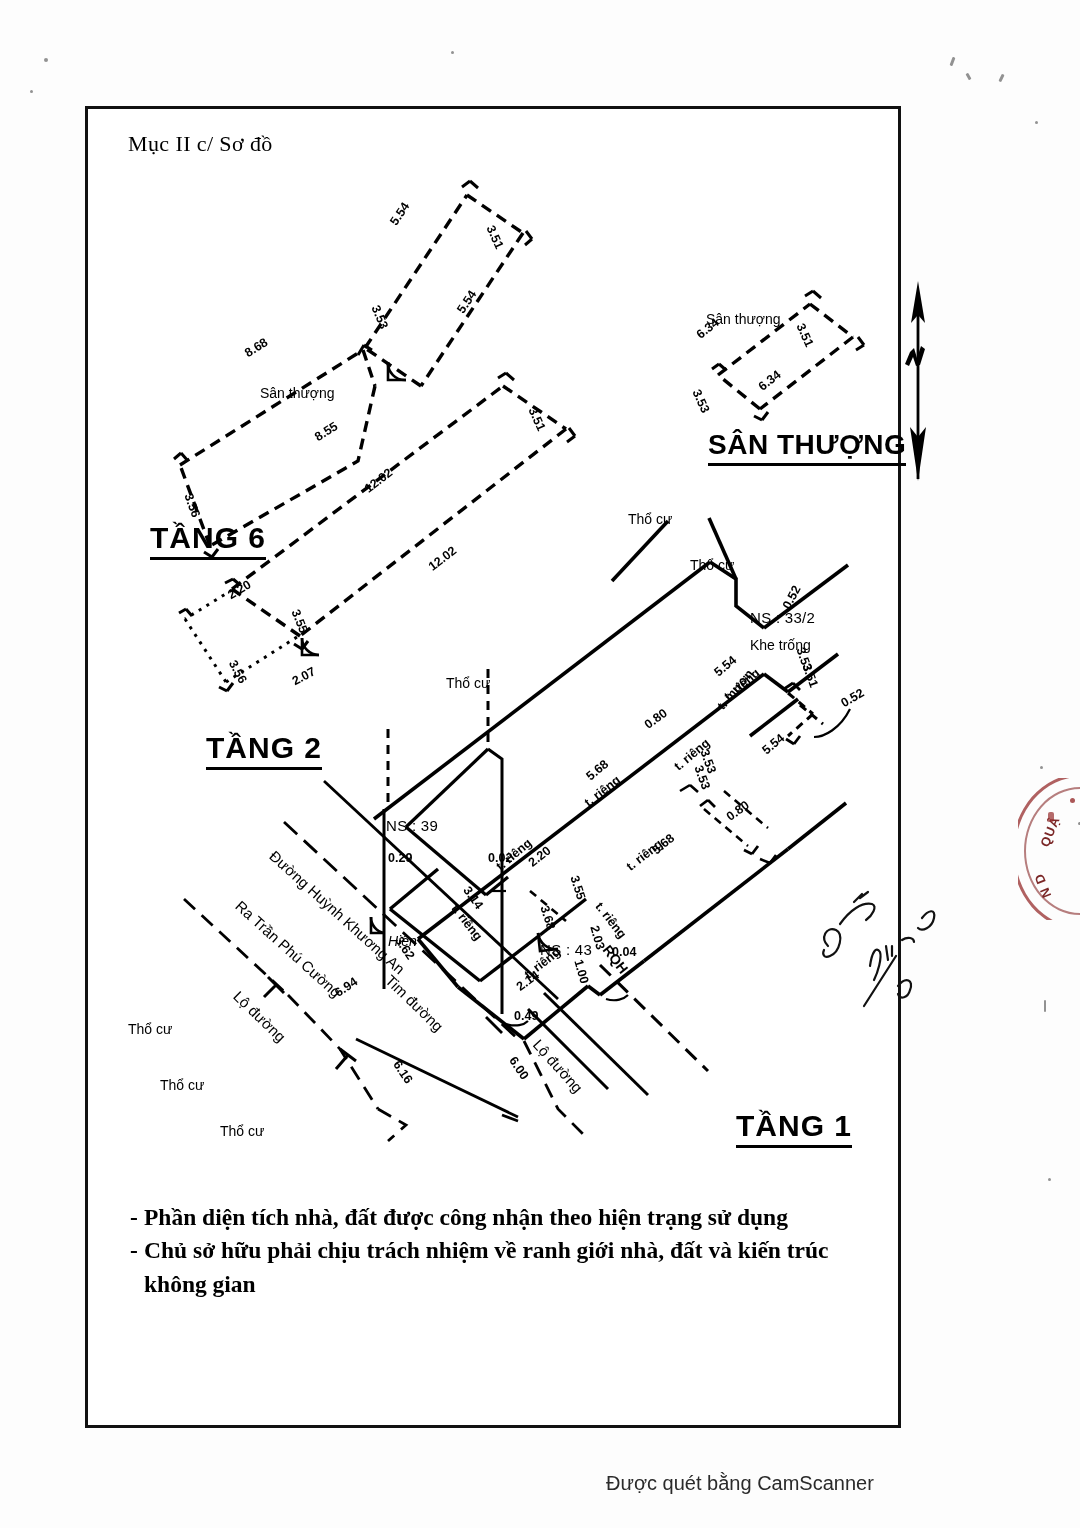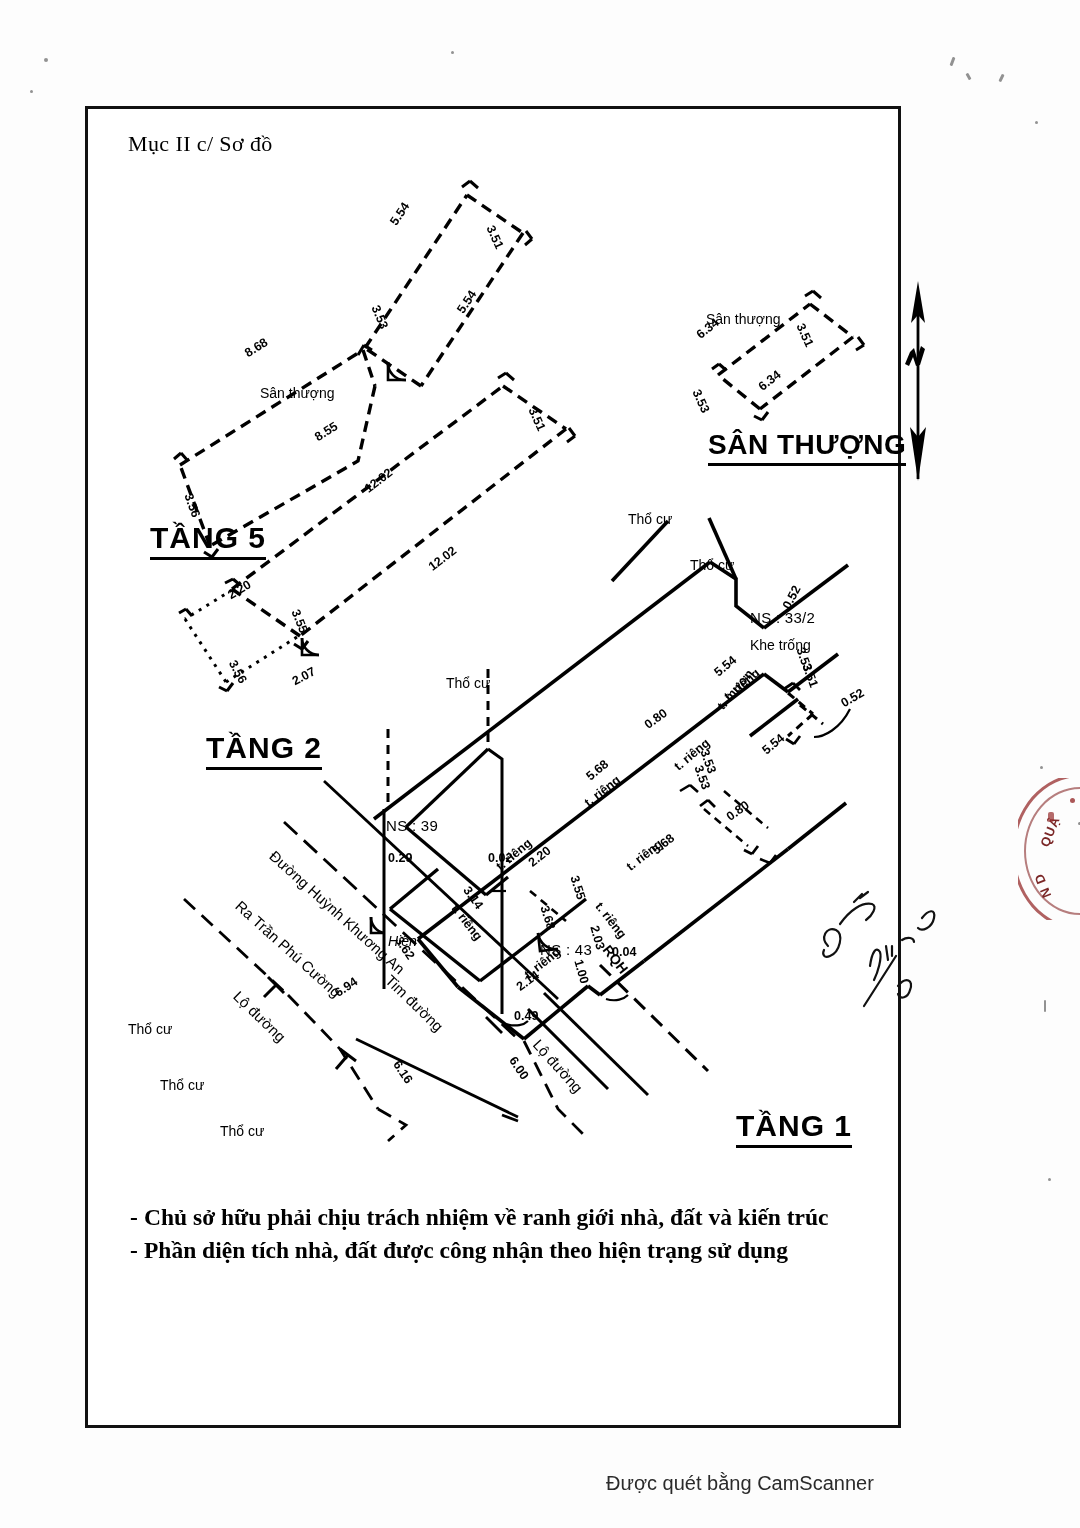--- a/index.html
+++ b/index.html
@@ -374,21 +374,21 @@
     <div class="ann dim" style="left:305px;top:108px;transform:rotate(-56deg);">5.54</div>
     <div class="ann dim" style="left:402px;top:110px;transform:rotate(66deg);">3.51</div>
     <div class="ann dim" style="left:372px;top:196px;transform:rotate(-56deg);">5.54</div>
     <div class="ann dim" style="left:287px;top:190px;transform:rotate(67deg);">3.53</div>
 
     <div class="ann dim" style="left:158px;top:238px;transform:rotate(-32deg);">8.68</div>
     <div class="ann dim" style="left:228px;top:322px;transform:rotate(-32deg);">8.55</div>
     <div class="ann dim" style="left:100px;top:378px;transform:rotate(70deg);">3.56</div>
     <div class="ann lbl" style="left:172px;top:276px;">Sân thượng</div>
 
-    <div class="floor-caption" style="left:62px;top:412px;">TẦNG 5</div>
+    <div class="floor-caption" style="left:62px;top:412px;">TẦNG 6</div>
 
     <div class="ann dim" style="left:278px;top:374px;transform:rotate(-37deg);">12.02</div>
     <div class="ann dim" style="left:342px;top:452px;transform:rotate(-37deg);">12.02</div>
     <div class="ann dim" style="left:444px;top:292px;transform:rotate(66deg);">3.51</div>
     <div class="ann dim" style="left:207px;top:494px;transform:rotate(68deg);">3.55</div>
 
     <div class="ann dim" style="left:141px;top:480px;transform:rotate(-31deg);">2.20</div>
     <div class="ann dim" style="left:144px;top:545px;transform:rotate(62deg);">3.56</div>
     <div class="ann dim" style="left:205px;top:566px;transform:rotate(-28deg);">2.07</div>
 
@@ -458,22 +458,23 @@
     <div class="ann street" style="left:184px;top:736px;transform:rotate(42deg);">Đường Huỳnh Khương An</div>
     <div class="ann street" style="left:150px;top:786px;transform:rotate(42deg);">Ra Trần Phú Cường</div>
     <div class="ann street" style="left:300px;top:860px;transform:rotate(44deg);">Tim đường</div>
     <div class="ann street" style="left:148px;top:876px;transform:rotate(44deg);">Lộ đường</div>
     <div class="ann street" style="left:448px;top:924px;transform:rotate(48deg);">Lộ đường</div>
     <div class="ann dim" style="left:518px;top:830px;transform:rotate(52deg);font-size:14px;">RQH</div>
 
     <div class="floor-caption" style="left:648px;top:1000px;">TẦNG 1</div>
 
     <div id="notes">
+      <span class="note-line"><span class="dash">-</span><span>Phần diện tích nhà, đất được công nhận theo hiện trạng sử dụng</span></span>
       <span class="note-line"><span class="dash">-</span><span>Chủ sở hữu phải chịu trách nhiệm về ranh giới nhà, đất và kiến trúc</span></span>
-      <span class="note-line"><span class="dash">-</span><span>Phần diện tích nhà, đất được công nhận theo hiện trạng sử dụng</span></span>
+      <span class="note-cont">không gian</span>
     </div>
 
   </div>
 
   <svg class="handwrite" style="left:810px;top:880px;width:200px;height:130px;" viewBox="0 0 200 130">
     <g fill="none" stroke="#111" stroke-width="2.2" stroke-linecap="round">
       <path d="M 18 66 C 10 58 16 46 26 50 C 34 54 30 72 20 76 C 14 79 12 74 14 70"></path>
       <path d="M 30 44 C 40 30 52 22 62 24 C 68 26 62 36 56 40"></path>
       <path d="M 44 22 L 52 14 M 50 18 L 58 12"></path>
       <path d="M 112 38 C 118 30 126 28 124 38 C 122 48 112 52 108 48"></path>

